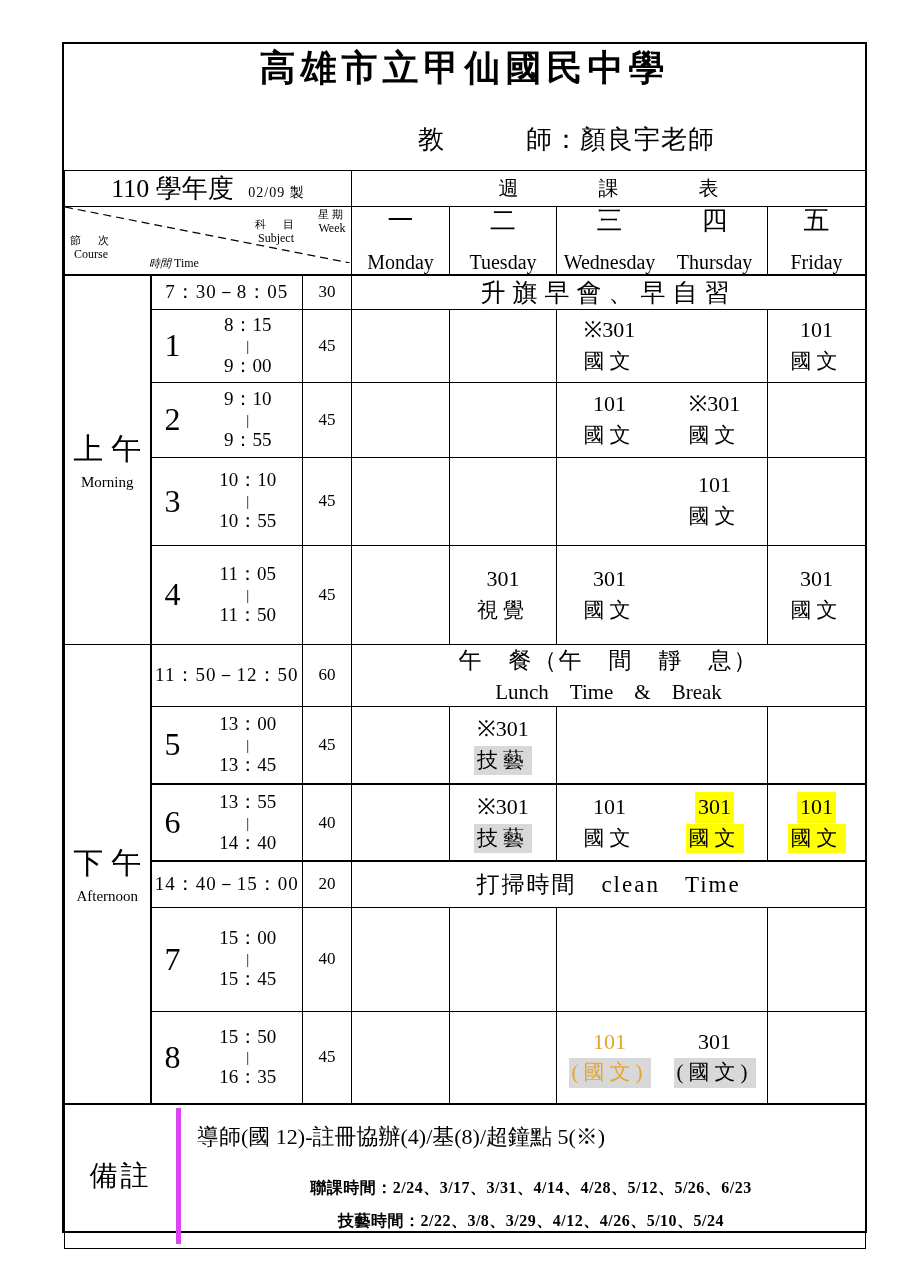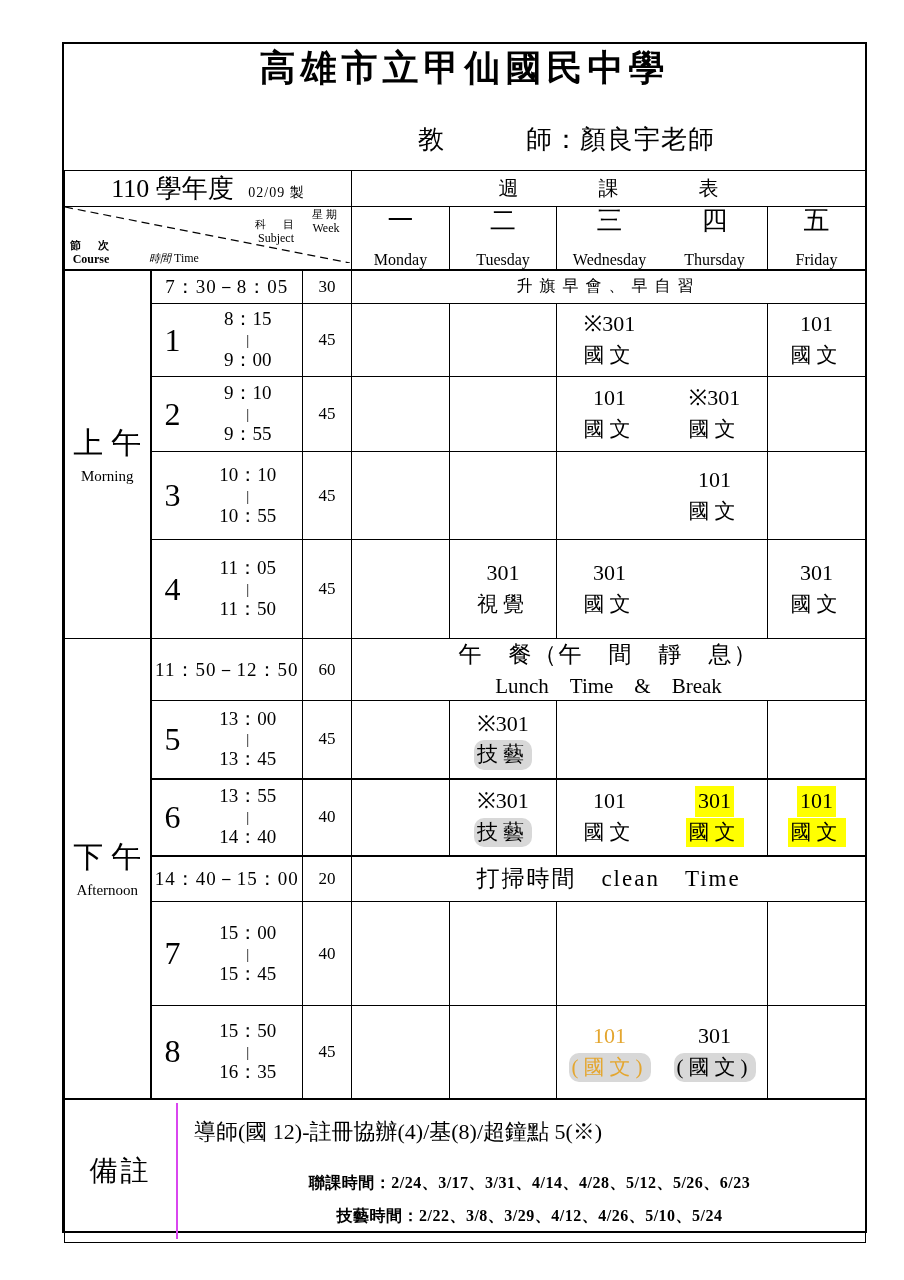--- a/index.html
+++ b/index.html
@@ -30,55 +30,55 @@
   .bt2{border-top:2px solid #000 !important;}
   .br2{border-right:2px solid #000 !important;}
   .year-cell{font-size:26px;}
   .year-cell .rev{font-size:14px;margin-left:8px;letter-spacing:1px;}
   .table-title{font-size:20px;}
   
   .corner{position:relative;}
   .corner svg{position:absolute;left:0;top:0;}
   .corner .lab{position:absolute;font-size:12px;line-height:1.2;text-align:center;}
   .corner .zh{font-size:11px;letter-spacing:3px;display:block;}
-  .c-course{left:5px;bottom:2px;text-align:left;font-weight:bold;}
+  .c-course{left:5px;bottom:12px;text-align:left;}
   .c-time{left:84px;bottom:3px;font-size:13px;}
   .c-time .zh{display:inline;font-size:11px;letter-spacing:0;font-style:italic;}
   .c-subj{right:54px;top:11px;}
-  .c-week{right:11px;top:1px;}
+  .c-week{right:5px;top:1px;}
   
   .day-zh{font-size:26px;line-height:1.1;}
-  .day-en{font-size:16px;margin-top:15px;}
+  .day-en{font-size:20px;margin-top:15px;}
   .wt-wrap{display:flex;width:100%;height:100%;align-items:center;}
   .wt-wrap .half{flex:1;}
   
   .session .zh{font-size:30px;letter-spacing:8px;padding-left:8px;}
   .session .en{font-size:15px;margin-top:4px;}
   
   .pwrap{display:flex;align-items:center;height:100%;}
   .pnum{width:42px;font-size:32px;}
   .ptime{flex:1;font-size:19px;line-height:1.2;}
   .ptime .sep{font-size:15px;}
   .rng{font-size:19px;letter-spacing:1px;}
   .mins{font-size:17px;}
   
   .cls{font-size:22px;line-height:1.4;}
   .cls .l2{letter-spacing:5px;font-size:21px;}
   .hl-y{background:var(--yellow);display:inline-block;padding:0 3px;}
-  .hl-g{background:var(--gray);display:inline-block;padding:0 3px;border-radius:10px;}
+  .hl-g{background:var(--gray);display:inline-block;padding:0 3px;}
   .org{color:var(--orange);}
   
-  .merge{font-size:16px;letter-spacing:7px;}
+  .merge{font-size:25px;letter-spacing:7px;}
   .merge2{font-size:23px;letter-spacing:2px;}
   .lunch .zh{font-size:23px;letter-spacing:2px;display:block;}
   .lunch .en{font-size:21px;display:block;margin-top:2px;}
   
   .notes-wrap{display:flex;height:100%;align-items:stretch;text-align:left;}
   .notes-label{
-    width:111px;border-right:2px solid #d946ef;display:flex;align-items:center;
+    width:111px;border-right:5px solid #d946ef;display:flex;align-items:center;
     justify-content:center;font-size:28px;letter-spacing:3px;flex:none;
   }
   .notes-body{flex:1;padding:14px 0 0 16px;}
   .nl1{font-size:22px;margin-bottom:26px;}
   .nl2{font-size:16px;font-weight:bold;margin-bottom:12px;letter-spacing:.5px;text-align:center;}
 </style>
 </head>
 <body>
 
 <div class="sheet">

